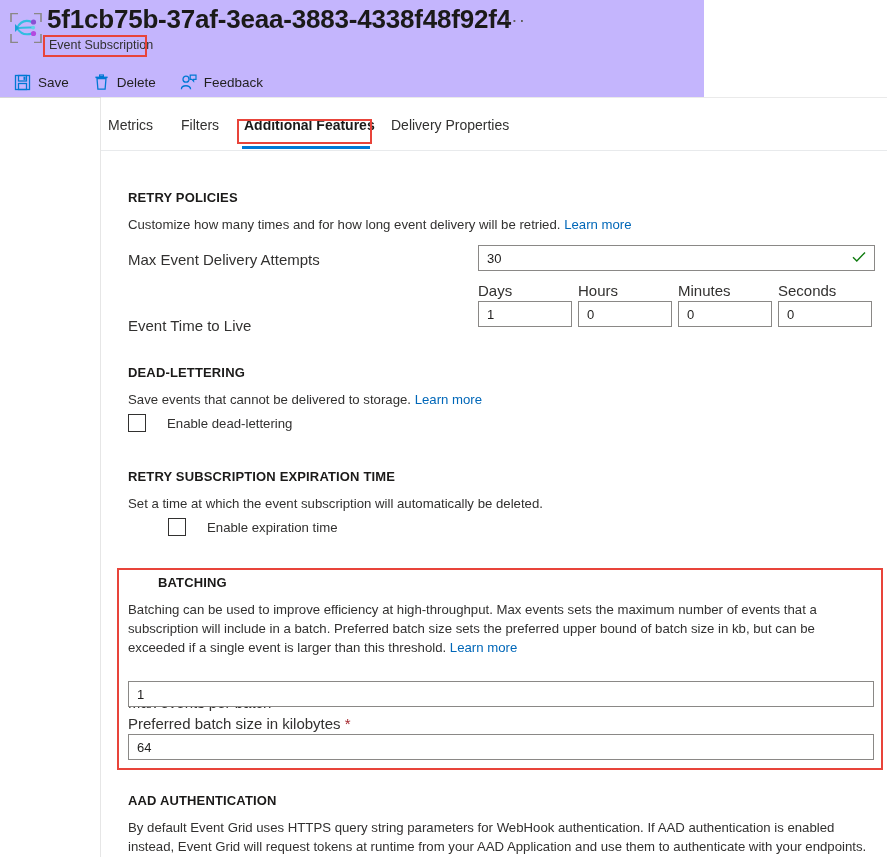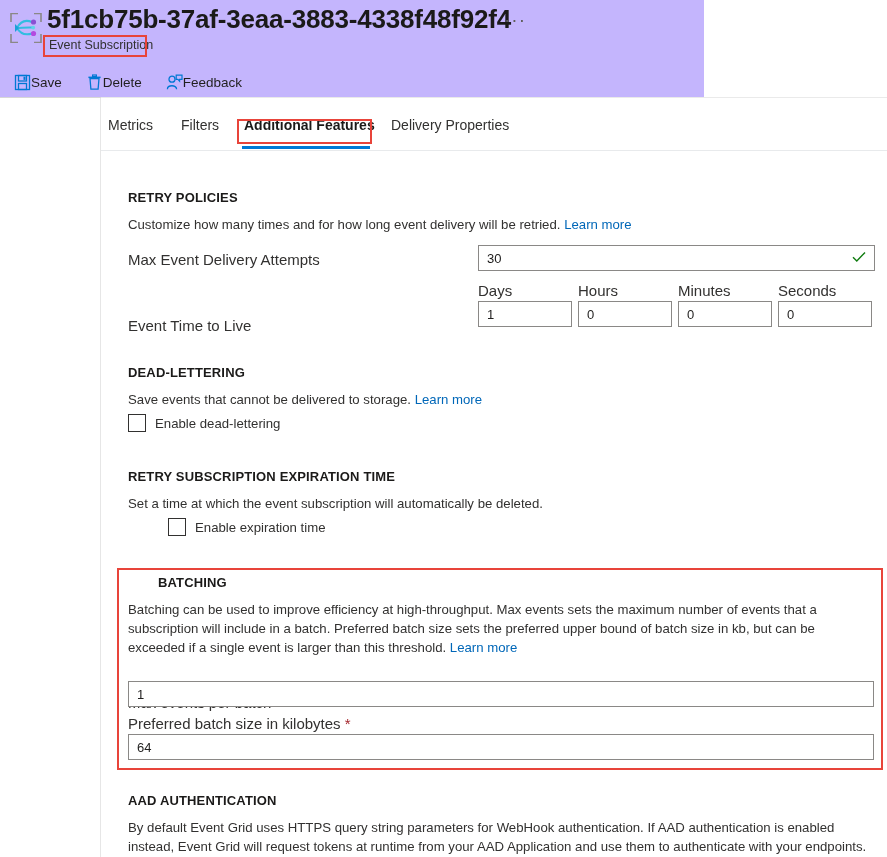--- a/index.html
+++ b/index.html
@@ -38,21 +38,21 @@
     font-size: 12.5px; color: #323130; white-space: nowrap;
   }
   .anno-sub {
     position: absolute; left: 43px; top: 35px; width: 104px; height: 22px;
     border: 2px solid #e8443a; pointer-events: none;
   }
 
   
   .toolbar { position: absolute; left: 14px; top: 68px; height: 28px; display: flex; align-items: center; }
   .tb-item {
-    display: flex; align-items: center; 
+    display: flex; align-items: center; gap: 7px;
     margin-right: 24px; cursor: pointer; user-select: none;
   }
   .tb-item .lbl { font-size: 13.5px; color: #201f1e; white-space: nowrap; }
   .tb-ico { width: 17px; height: 17px; display: block; }
 
   .hdr-sep-left { position: absolute; left: 0; top: 97px; width: 101px; height: 1px; background: #d6d6d6; }
   .hdr-sep-right { position: absolute; left: 101px; top: 97px; width: 786px; height: 1px; background: #eaeaea; }
   .vdiv { position: absolute; left: 100px; top: 98px; width: 1px; height: 759px; background: #e6e6e6; }
 
   
@@ -80,21 +80,21 @@
   .lnk { color: #0067b8; text-decoration: none; cursor: pointer; }
 
   .fld-label { font-size: 15px; color: #323130; white-space: nowrap; }
 
   .txtbox {
     border: 1px solid #8a8886; background: #fff; height: 26px;
     font-size: 13px; color: #201f1e; font-family: "Liberation Sans", sans-serif;
     padding: 0 8px; display: flex; align-items: center; cursor: text;
   }
 
-  .cbrow { display: flex; align-items: center; gap: 9px; }
+  .cbrow { display: flex; align-items: center; gap: 21px; }
   .cbox { width: 18px; height: 18px; border: 1px solid #323130; background: #fff; cursor: pointer; flex: none; }
   .cblabel { font-size: 13.2px; color: #323130; white-space: nowrap; }
 
   .req { color: #a4262c; }
 
   
   .p { position: absolute; }
 
   .anno-batch {
     position: absolute; left: 117px; top: 568px; width: 766px; height: 202px;

